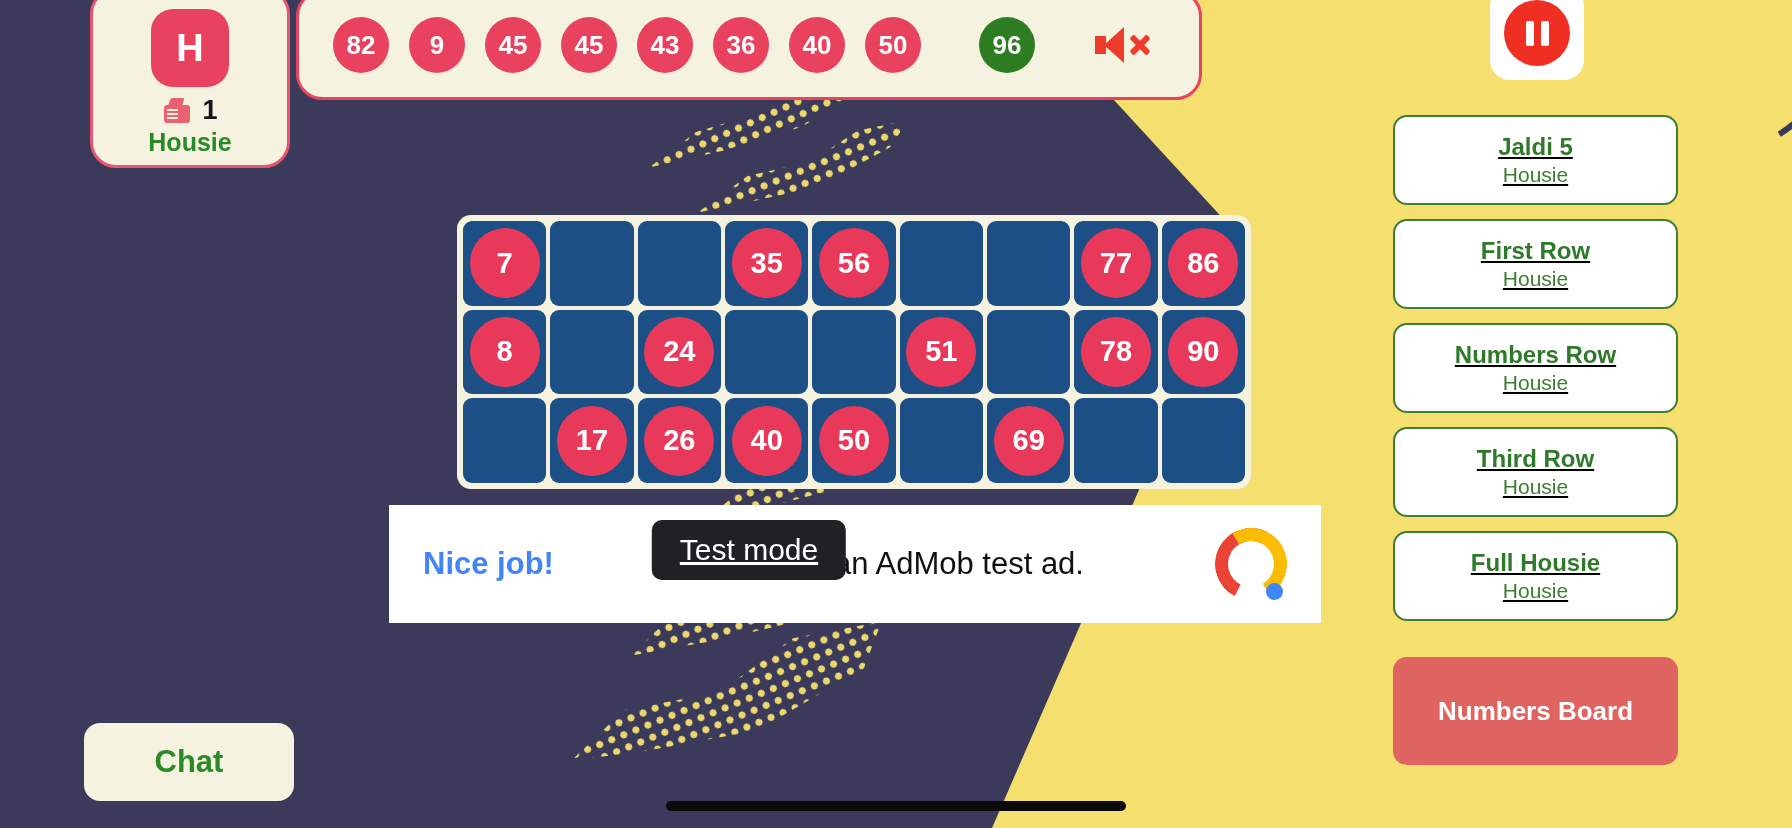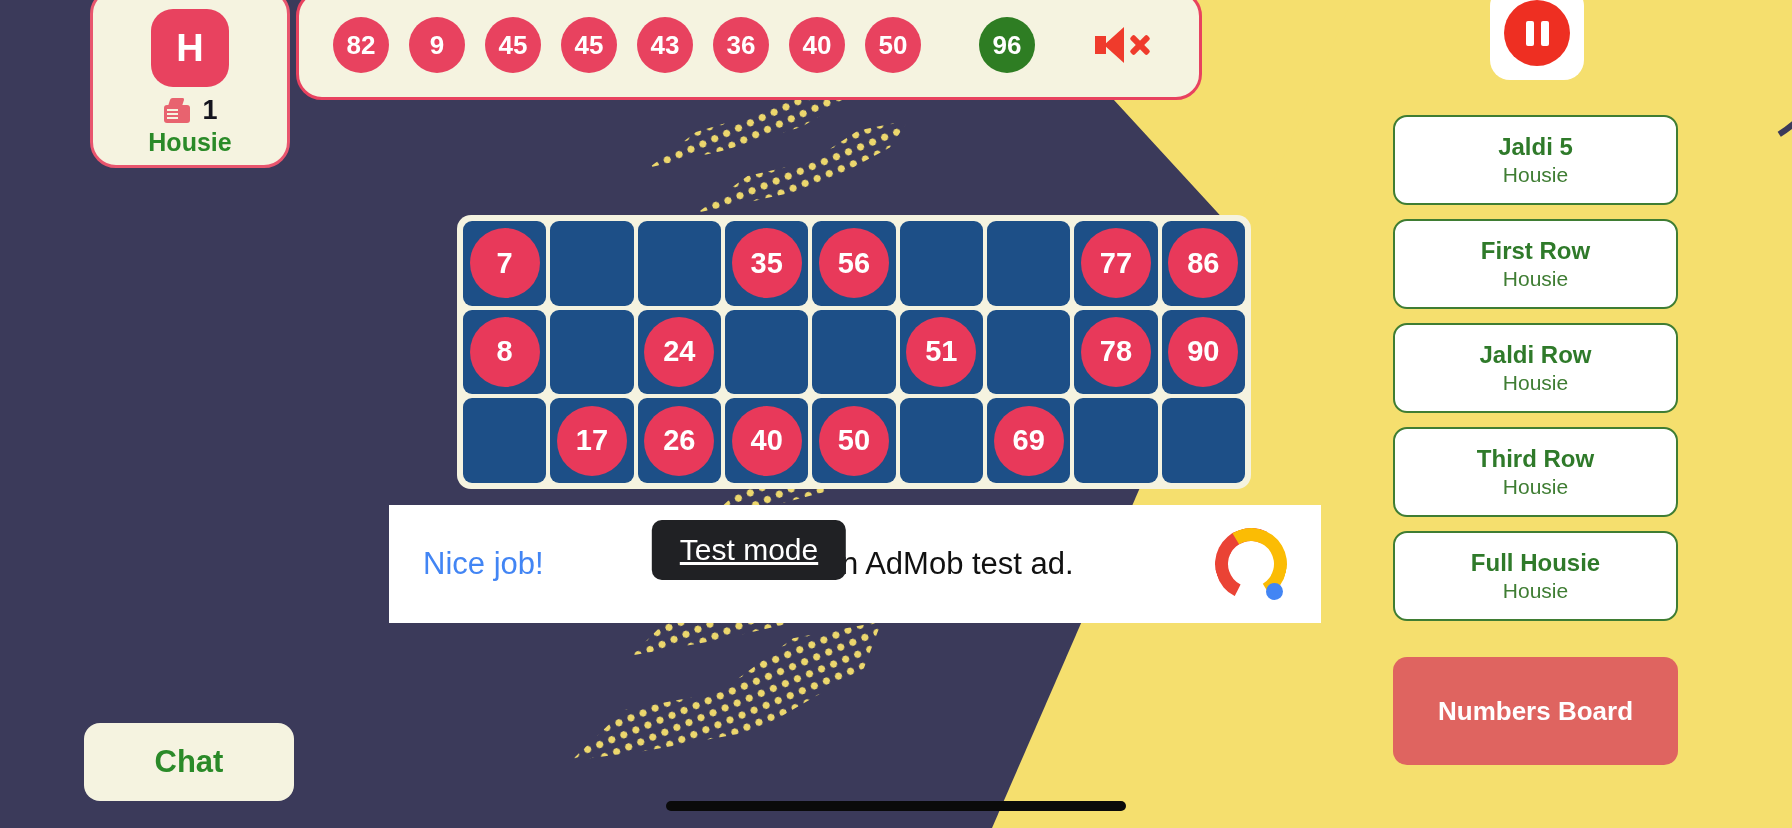--- a/index.html
+++ b/index.html
@@ -112,21 +112,21 @@
     width:70px;height:70px;border-radius:50%;background:#e8395a;
     color:#fff;font-size:29px;font-weight:bold;
     display:flex;align-items:center;justify-content:center;
   }
 
   
   .ad{
     position:absolute;left:389px;top:505px;width:932px;height:118px;
     background:#fff;display:flex;align-items:center;box-sizing:border-box;padding:0 34px;
   }
-  .ad-cta{color:#4285f4;font-size:31px;}
+  .ad-cta{color:#4285f4;font-size:31px;font-weight:bold;}
   .ad-text{color:#111;font-size:31px;margin-left:182px;white-space:nowrap;}
   .ad-logo{margin-left:auto;width:72px;height:72px;position:relative;}
   .ad-logo .ring{
     position:absolute;inset:0;border-radius:50%;
     border:13px solid transparent;border-left-color:#ea4335;border-top-color:#ea4335;
     transform:rotate(-18deg);
   }
   .ad-logo .ring2{
     position:absolute;inset:0;border-radius:50%;
     border:13px solid transparent;border-right-color:#fbbc04;border-top-color:#fbbc04;
@@ -142,21 +142,21 @@
   .chat{
     position:absolute;left:84px;top:690px;width:210px;height:78px;
     background:#f5f3e0;border-radius:16px;display:flex;align-items:center;justify-content:center;
     color:#2a8a28;font-size:31px;font-weight:bold;margin-top:33px;
   }
 
   
   .rail{position:absolute;left:1393px;top:115px;width:285px;display:flex;flex-direction:column;gap:14px;}
   .prize{
     background:#fff;border:2px solid #3f7d33;border-radius:14px;
-    height:86px;display:flex;flex-direction:column;align-items:center;justify-content:center;
+    height:86px;display:flex;flex-direction:column;align-items:center;justify-content:center;text-decoration:underline;
   }
   .prize .p-name{color:#2f7a2a;font-size:24px;font-weight:bold;}
   .prize .p-sub{color:#3f7d33;font-size:21px;margin-top:2px;}
   .numbers-board{
     margin-top:22px;background:#df6460;border-radius:14px;height:108px;
     display:flex;align-items:center;justify-content:center;
     color:#fff;font-size:26px;font-weight:bold;
   }
 
   
@@ -302,21 +302,21 @@
   <div class="rail">
     <div class="prize">
       <span class="p-name">Jaldi 5</span>
       <span class="p-sub">Housie</span>
     </div>
     <div class="prize">
       <span class="p-name">First Row</span>
       <span class="p-sub">Housie</span>
     </div>
     <div class="prize">
-      <span class="p-name">Jaldi Row</span>
+      <span class="p-name">Numbers Row</span>
       <span class="p-sub">Housie</span>
     </div>
     <div class="prize">
       <span class="p-name">Third Row</span>
       <span class="p-sub">Housie</span>
     </div>
     <div class="prize">
       <span class="p-name">Full Housie</span>
       <span class="p-sub">Housie</span>
     </div>

